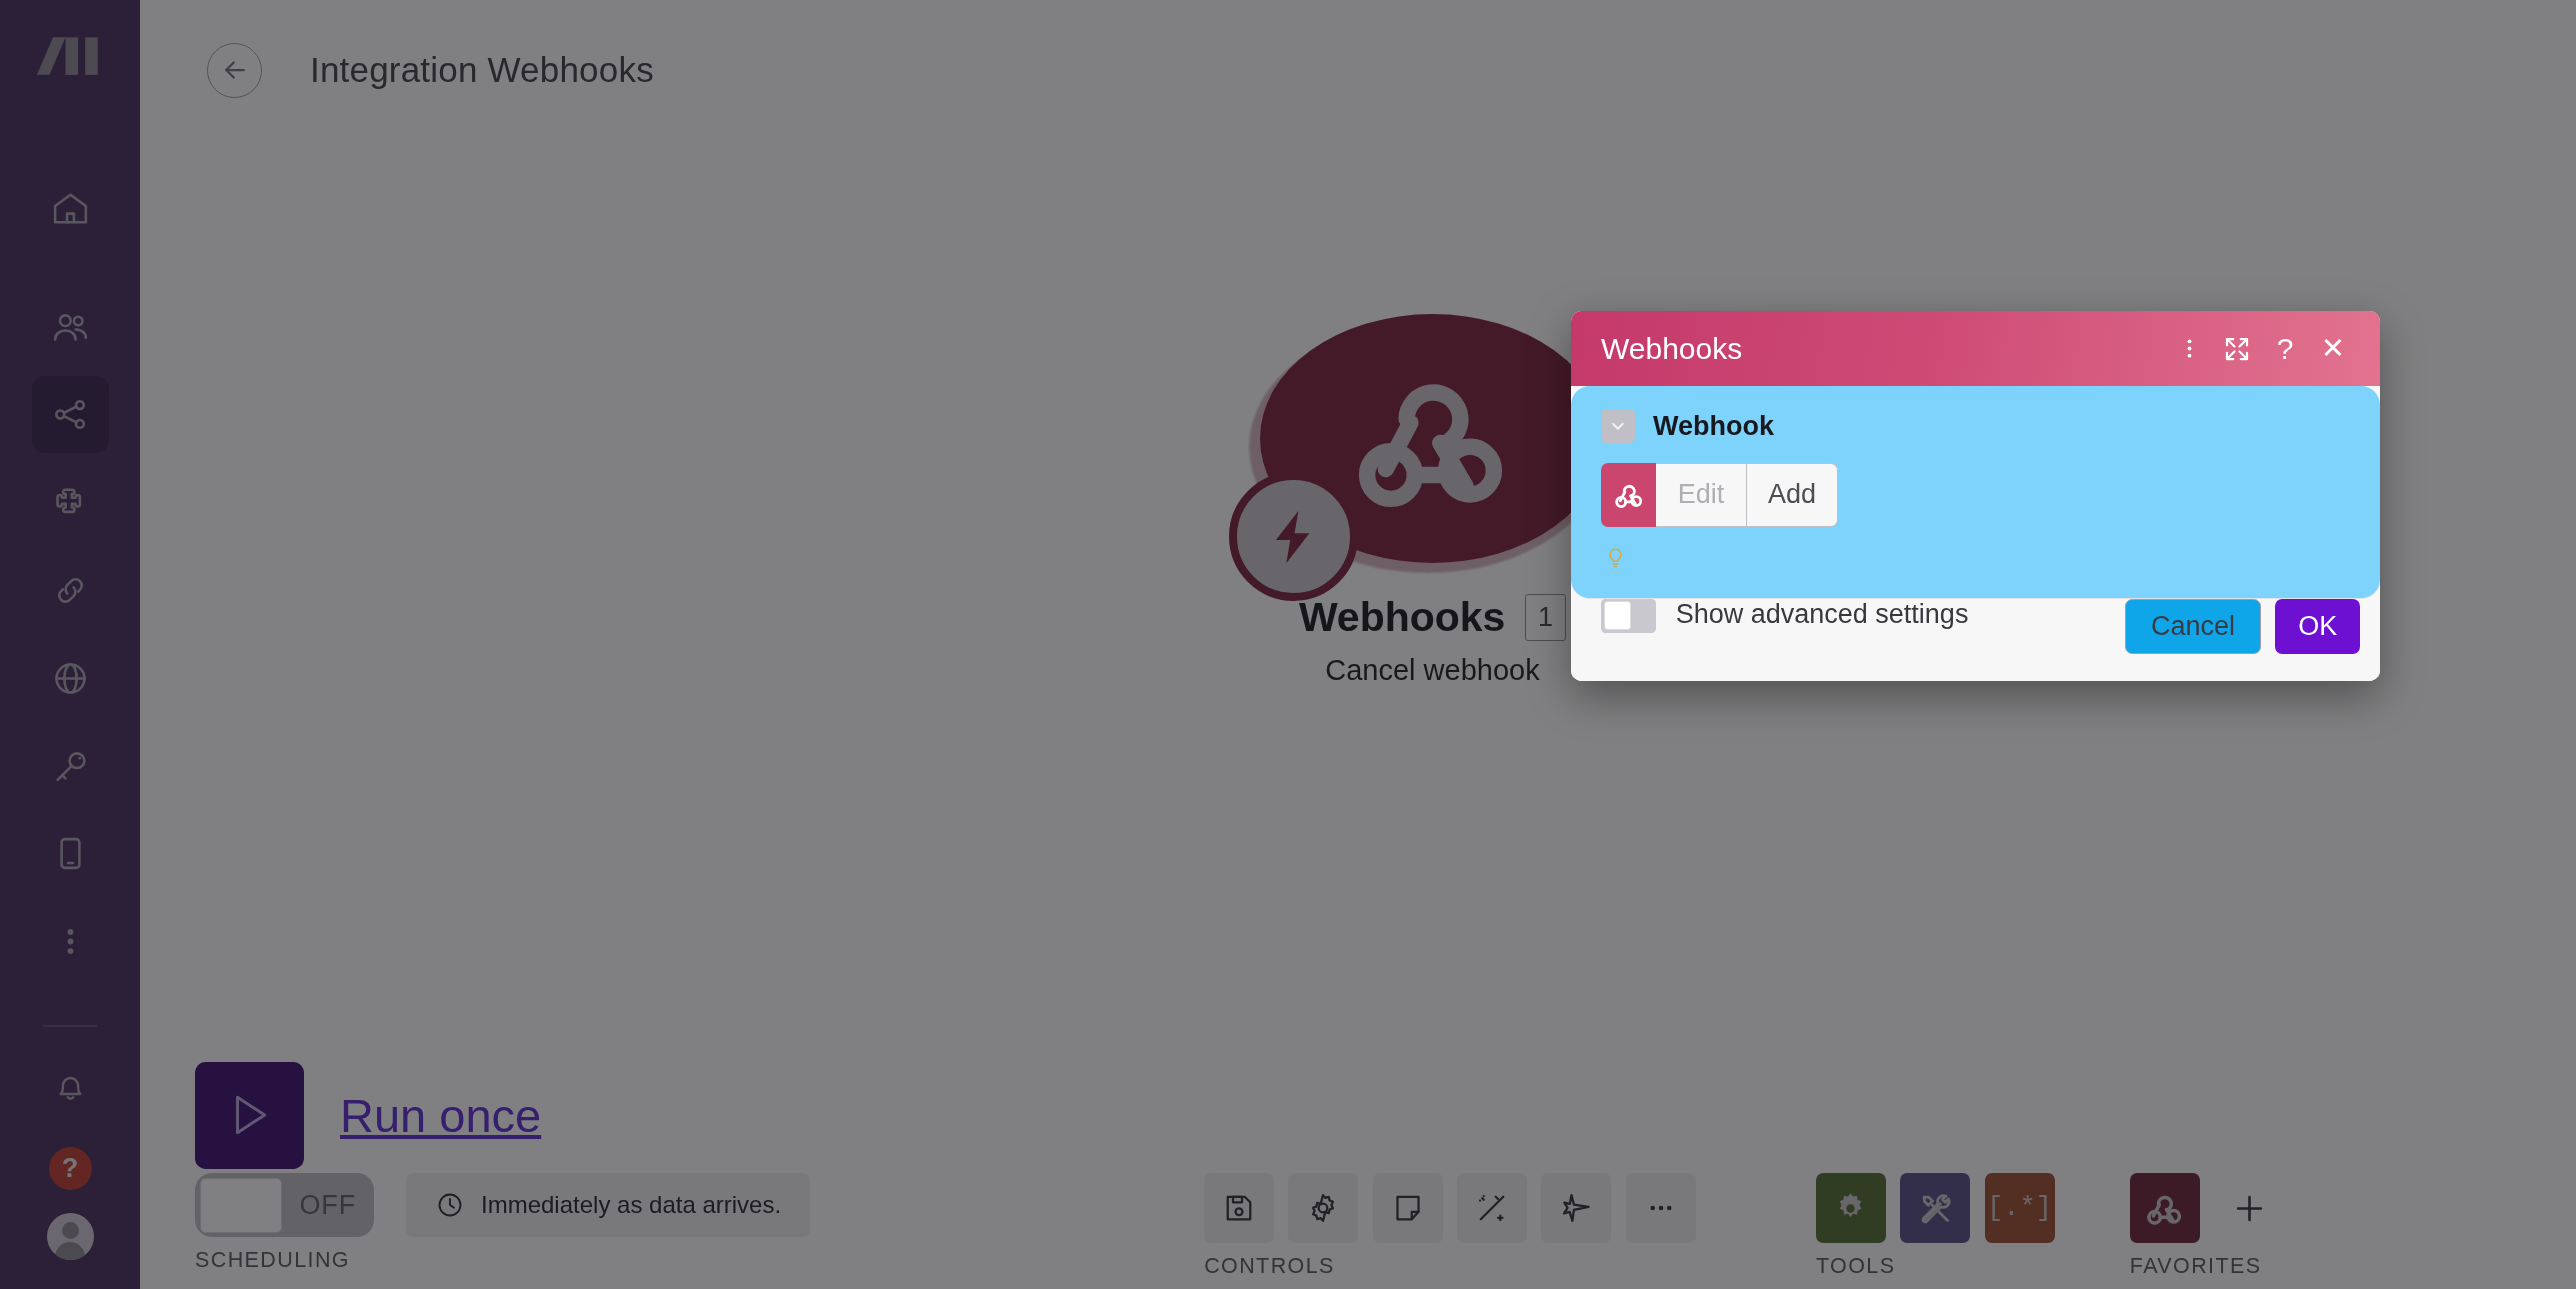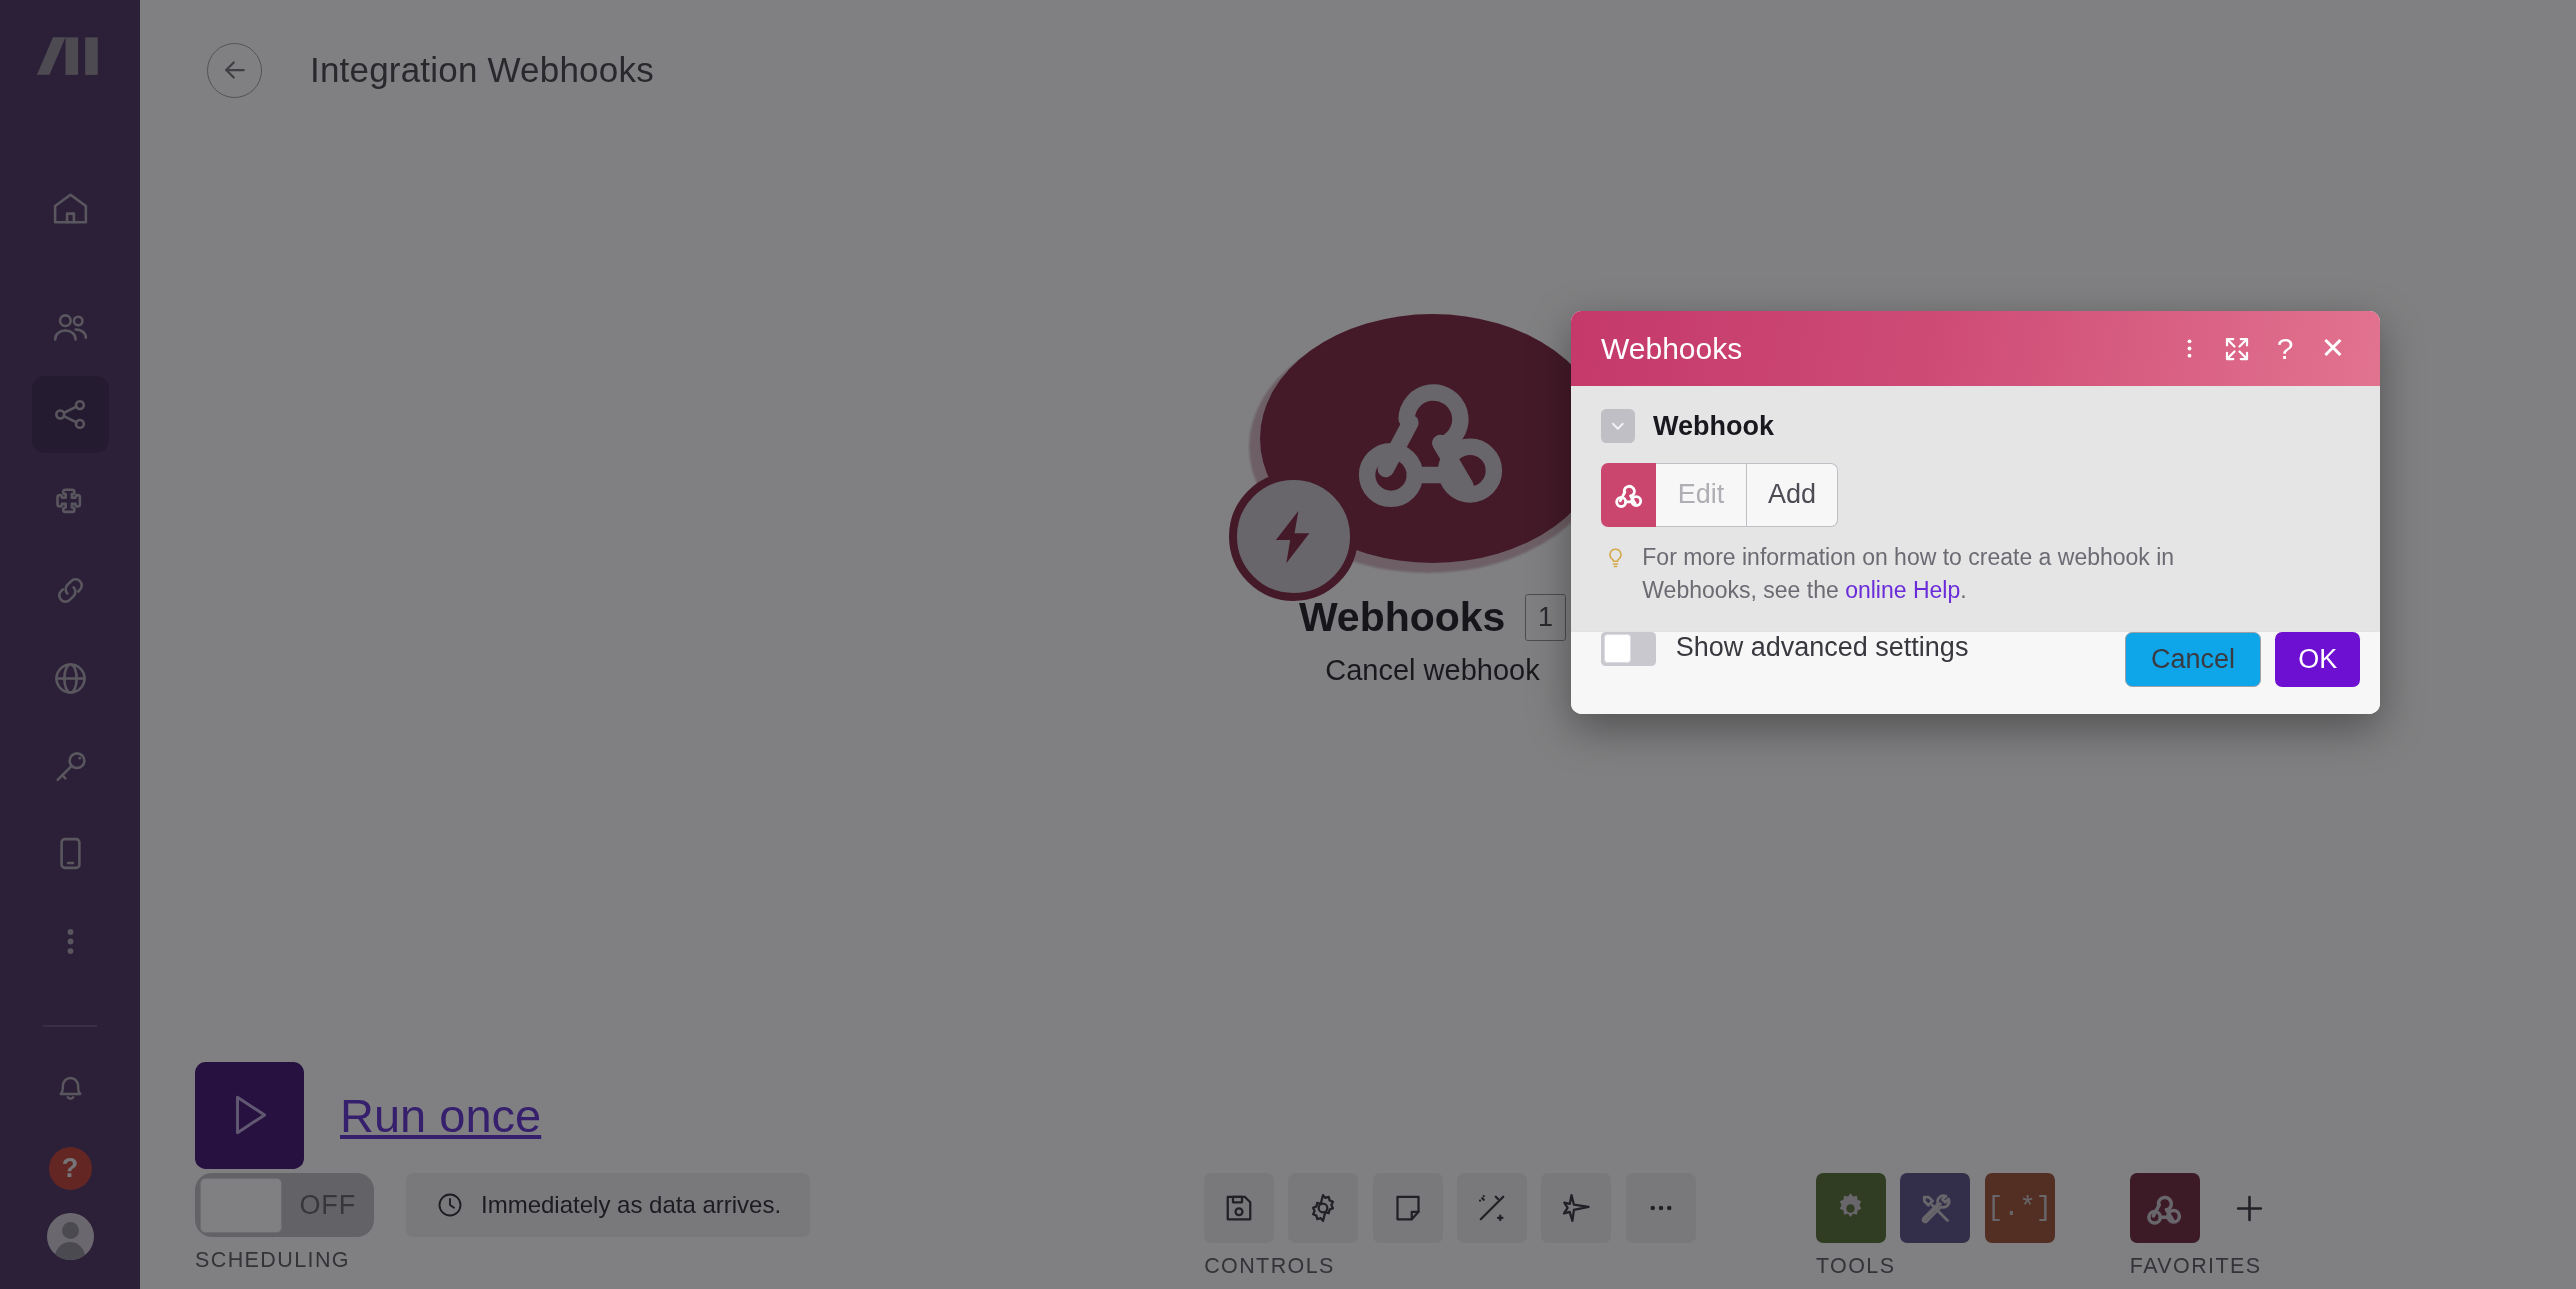--- a/index.html
+++ b/index.html
@@ -309,23 +309,24 @@
     font-size: 30px;
     flex: 1 1 auto;
   }
   .hdr-icon {
     width: 48px; height: 48px;
     display:flex; align-items:center; justify-content:center;
     cursor:pointer;
     color: #ffffff;
   }
   #dialog-body {
-    background: #e5e5e5;
+    background: #7dd3fc;
     padding: 23px 30px 23px 30px;
     border-bottom: 0.9px solid #E2E2E5;
+    border-radius: 19px;
   }
   .section-head { display:flex; align-items:center; gap: 18px; }
   .collapse-btn {
     width: 34px; height: 34px;
     border-radius: 5.4px;
     background: #BFBFC5;
     display:flex; align-items:center; justify-content:center;
     cursor: pointer;
     flex:none;
   }
@@ -761,21 +762,20 @@
       </div>
 
       <div class="tip-row">
         <span class="tip-icon">
           <svg width="25" height="27" viewBox="0 0 24 24" fill="none" stroke="#D4A94A" stroke-width="1.5" stroke-linecap="round" stroke-linejoin="round">
             <path d="M12 3.2a5.2 5.2 0 0 0-3.1 9.4c.7.6 1.1 1.3 1.1 2.1h4c0-.8.4-1.5 1.1-2.1A5.2 5.2 0 0 0 12 3.2z"></path>
             <path d="M10 17.2h4"></path>
             <path d="M10.8 19.6h2.4"></path>
           </svg>
         </span>
-        <span class="tip-text"><span>For more information on how to create a webhook in Webhooks, see the </span><a href="#">online Help</a><span>.</span></span>
       </div>
     </div>
 
     <div id="dialog-footer">
       <div class="adv-toggle">
         <div class="adv-knob"></div>
       </div>
       <div class="adv-label">Show advanced settings</div>
       <div class="btn-cancel">Cancel</div>
       <div class="btn-ok">OK</div>

